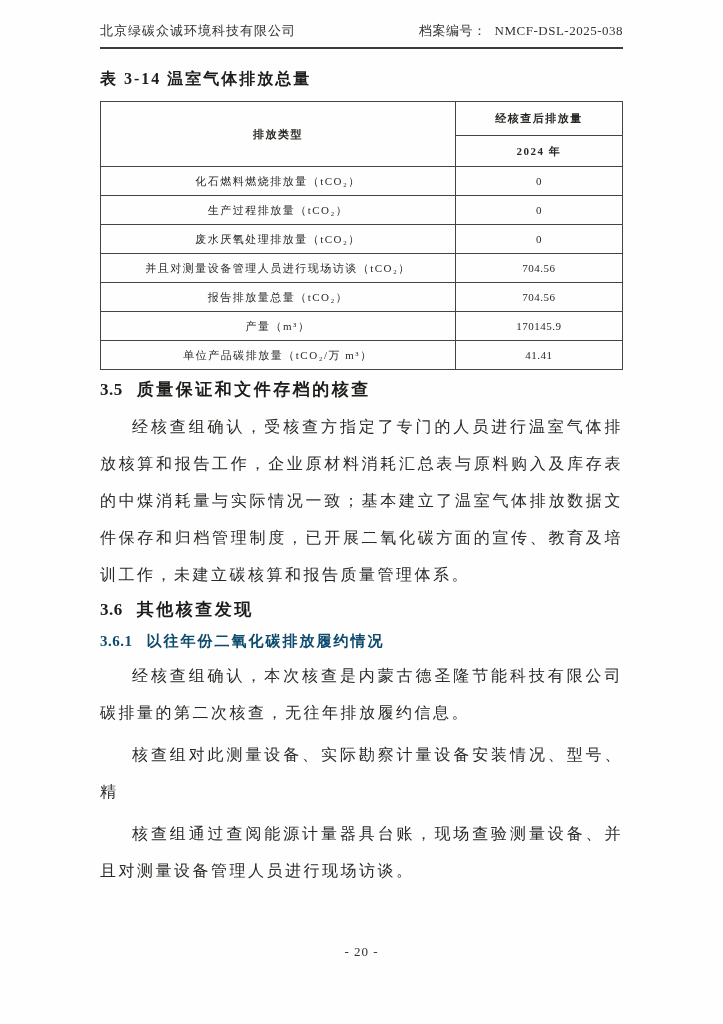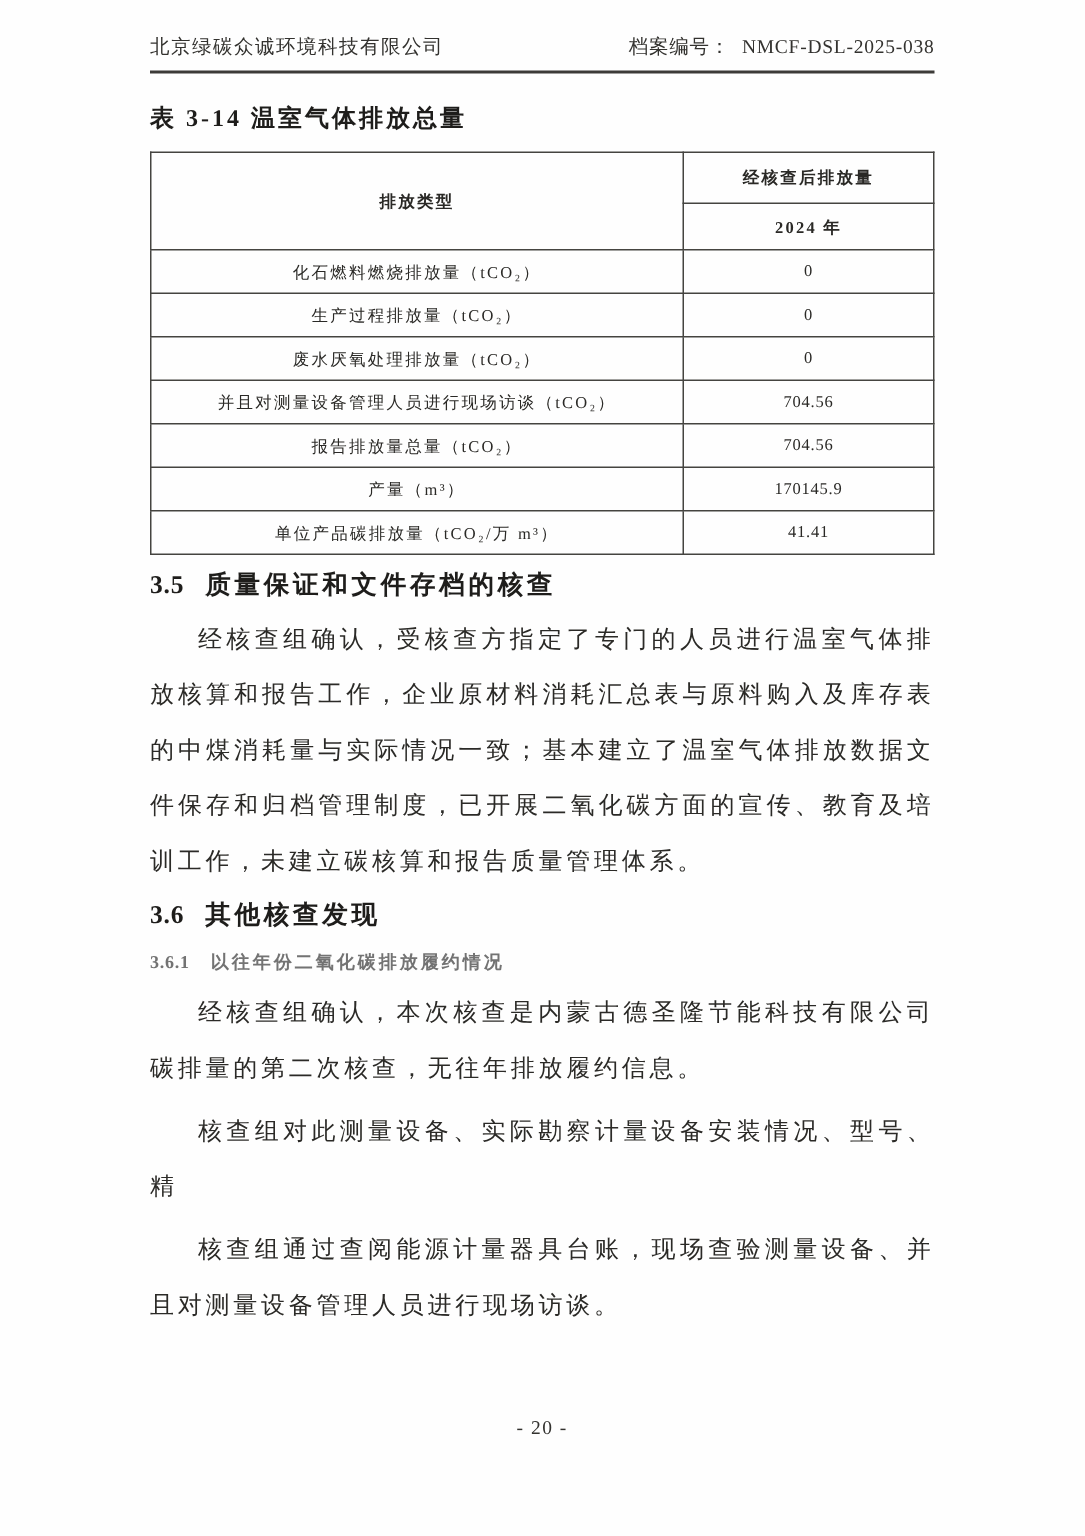--- a/index.html
+++ b/index.html
@@ -74,24 +74,24 @@
     margin-top: 8px;
     font-size: 17px;
     font-weight: bold;
     letter-spacing: 2.5px;
     color: #1e1d1b;
     line-height: 23px;
   }
   h2.sec .num, h3.subsec .num { margin-right: 14px; letter-spacing: 0.5px; }
   h3.subsec {
     margin-top: 10px;
-    font-size: 12px;
+    font-size: 15px;
     font-weight: bold;
     letter-spacing: 2px;
-    color: #737373;
+    color: #0c4a6e;
     line-height: 21px;
   }
   h2.after-para { margin-top: 5px; }
   
   p.body-text {
     margin-top: 5px;
     font-size: 16px;
     line-height: 37px;
     letter-spacing: 2.5px;
     text-indent: 2em;

